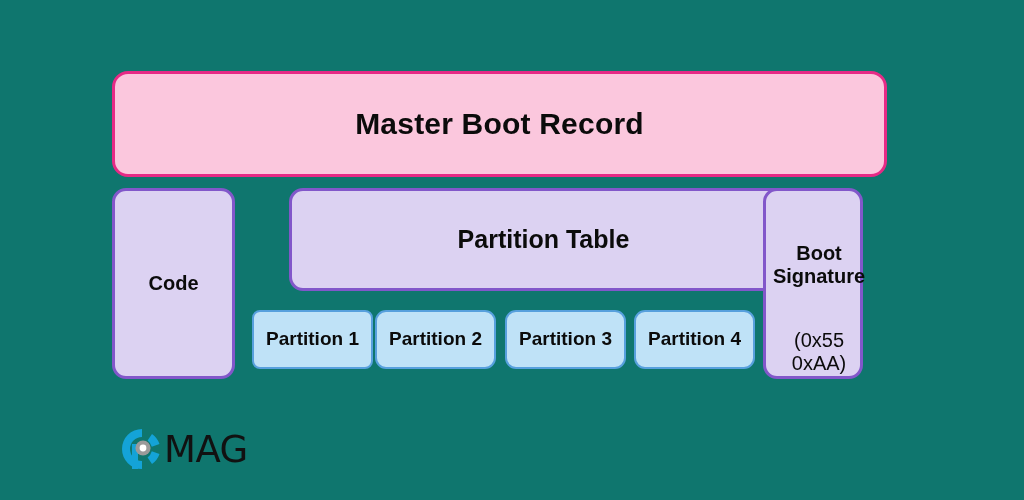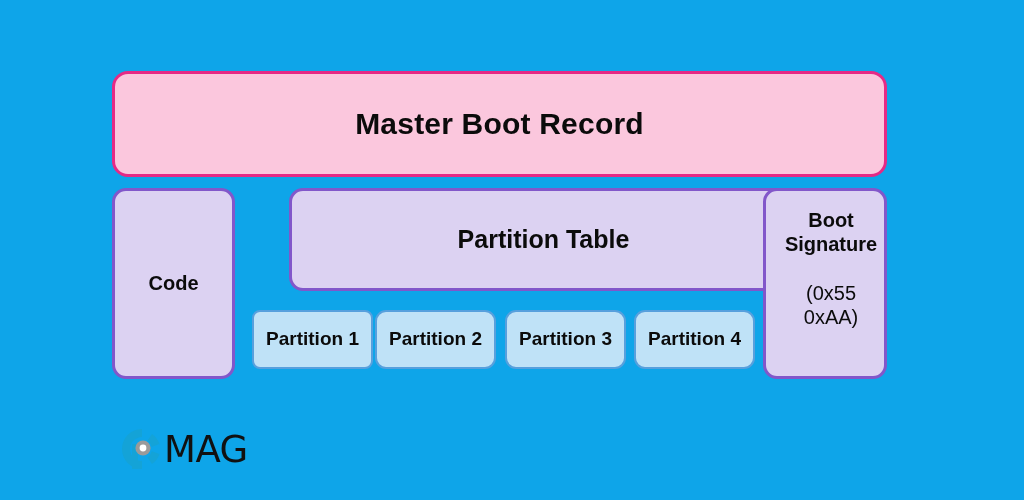--- a/index.html
+++ b/index.html
@@ -11,21 +11,21 @@
     width: 1024px;
     height: 500px;
     background: #ffffff;
     font-family: "Liberation Sans", sans-serif;
     overflow: hidden;
   }
   #canvas {
     position: relative;
     width: 1024px;
     height: 500px;
-    background: #0ea5e9;
+    background: #0f766e;
   }
   .box {
     position: absolute;
     box-sizing: border-box;
     display: flex;
     flex-direction: column;
     align-items: center;
     justify-content: center;
     text-align: center;
     color: #0b0b0b;
@@ -86,36 +86,36 @@
   }
   .p1 { left: 252px; border-radius: 8px; }
   .p2 { left: 375px; }
   .p3 { left: 505px; }
   .p4 { left: 634px; }
 
   
   .bootsig {
     left: 763px;
     top: 188px;
-    width: 124px;
+    width: 100px;
     height: 191px;
     background: #dcd2f2;
     border: 3px solid #8257ca;
     border-radius: 14px;
     font-size: 20px;
-    justify-content: flex-start;
+    justify-content: flex-end;
     padding-top: 18px;
     padding-left: 12px;
   }
   .bootsig .sig-title {
     font-weight: bold;
     line-height: 1.18;
   }
   .bootsig .sig-value {
-    margin-top: 26px;
+    margin-top: 40px;
     font-weight: normal;
     line-height: 1.18;
   }
 
   
   #logo {
     position: absolute;
     left: 118px;
     top: 424px;
     height: 50px;

